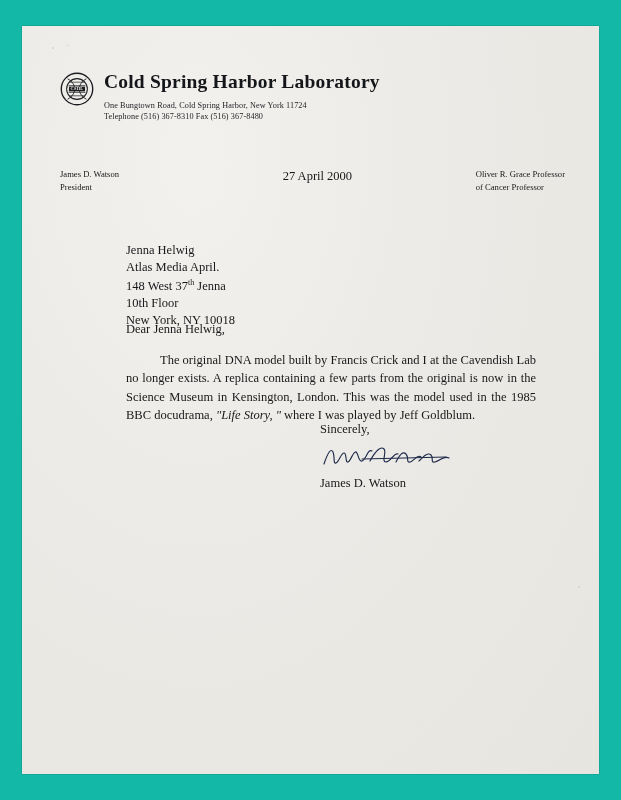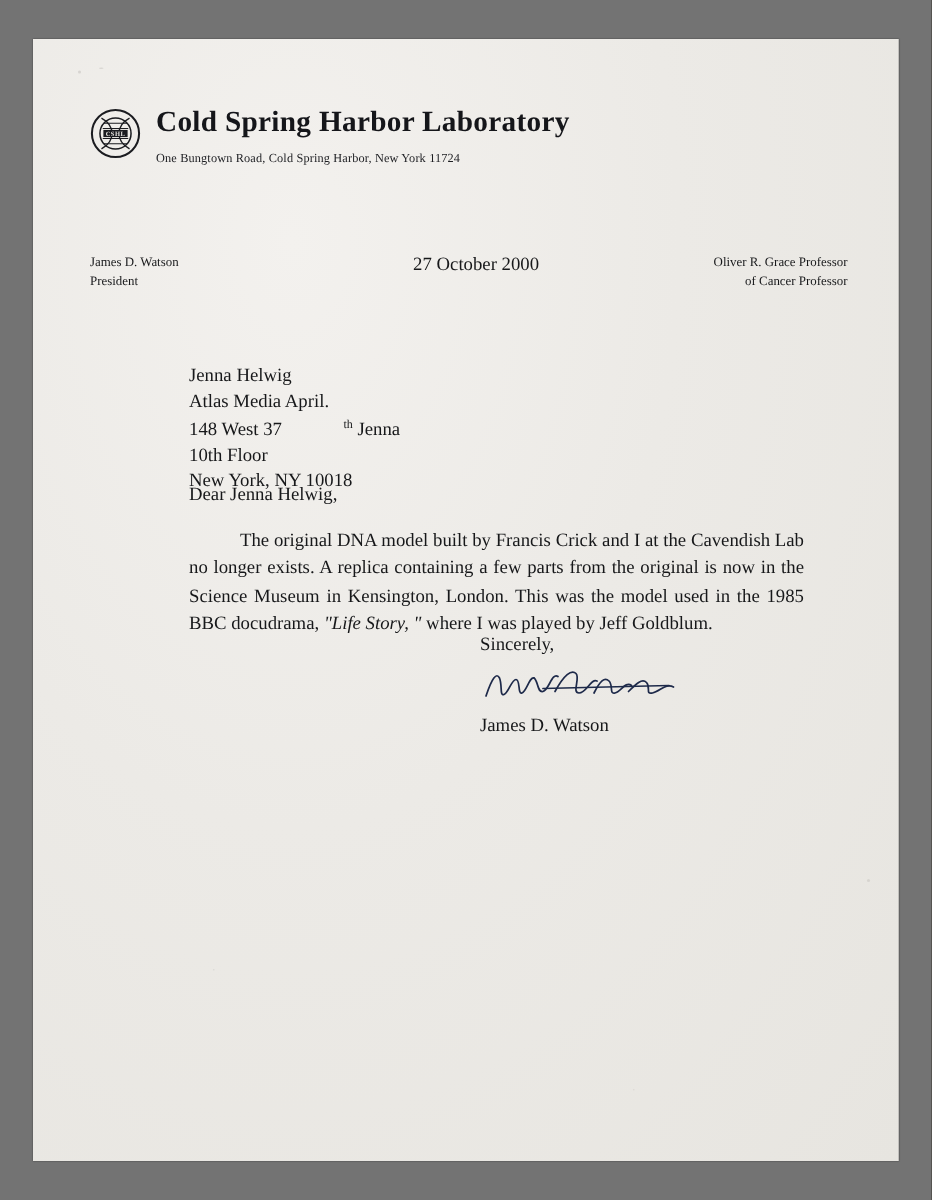--- a/index.html
+++ b/index.html
@@ -11,21 +11,21 @@
     width: 621px;
     height: 800px;
     overflow: hidden;
     font-family: "Liberation Serif", serif;
   }
 
   #scan {
     position: relative;
     width: 621px;
     height: 800px;
-    background: #737373;
+    background: #14b8a6;
   }
 
   
   #page {
     position: absolute;
     left: 22px;
     top: 26px;
     width: 577px;
     height: 748px;
     background: #eceae6;
@@ -93,31 +93,31 @@
     font-size: 8.6px;
     line-height: 1.5;
   }
   .meta .left  { text-align: left; }
   .meta .center {
     font-size: 12.5px;
     line-height: 1.1;
     padding-top: 2px;
     margin-left: 40px;
   }
-  .meta .right { text-align: right; }
+  .meta .right { text-align: left; }
 
   
   .recipient {
     position: absolute;
     left: 104px;
     top: 216px;
     font-size: 12.5px;
     line-height: 1.38;
   }
-  .recipient sup { font-size: 8px; vertical-align: super; margin-left: 41px; }
+  .recipient sup { font-size: 8px; vertical-align: super; }
 
   .salutation {
     position: absolute;
     left: 104px;
     top: 296px;
     font-size: 12.5px;
   }
 
   .body-par {
     position: absolute;
@@ -177,31 +177,32 @@
               <path d="M31 8 C20 14, 20 26, 31 32" fill="none" stroke="#1b1c20" stroke-width="1.1"></path>
               <path d="M11 12 L29 12 M10 16 L30 16 M10 24 L30 24 M11 28 L29 28" stroke="#1b1c20" stroke-width="0.8"></path>
               <rect x="10.5" y="17.2" width="19" height="5.6" fill="#1b1c20"></rect>
               <text x="20" y="21.7" font-family="'Liberation Serif', serif" font-size="5.1" font-weight="bold" fill="#eceae6" text-anchor="middle" letter-spacing="0.4">CSHL</text>
             </svg>
           </div>
           <div class="lh-text">
             <div class="lab-name">Cold Spring Harbor Laboratory</div>
             <div class="lh-addr">
               <div>One Bungtown Road, Cold Spring Harbor, New York 11724</div>
+              <div>Telephone (516) 367-8310  Fax (516) 367-8480</div>
             </div>
           </div>
         </div>
       </div>
 
       <div class="meta">
         <div class="left">
           <div>James D. Watson</div>
           <div>President</div>
         </div>
-        <div class="center">27 October 2000</div>
+        <div class="center">27 April 2000</div>
         <div class="right">
           <div>Oliver R. Grace Professor</div>
           <div>of Cancer Professor</div>
         </div>
       </div>
 
       <div class="recipient">
         <div>Jenna Helwig</div>
         <div>Atlas Media April.</div>
         <div>

